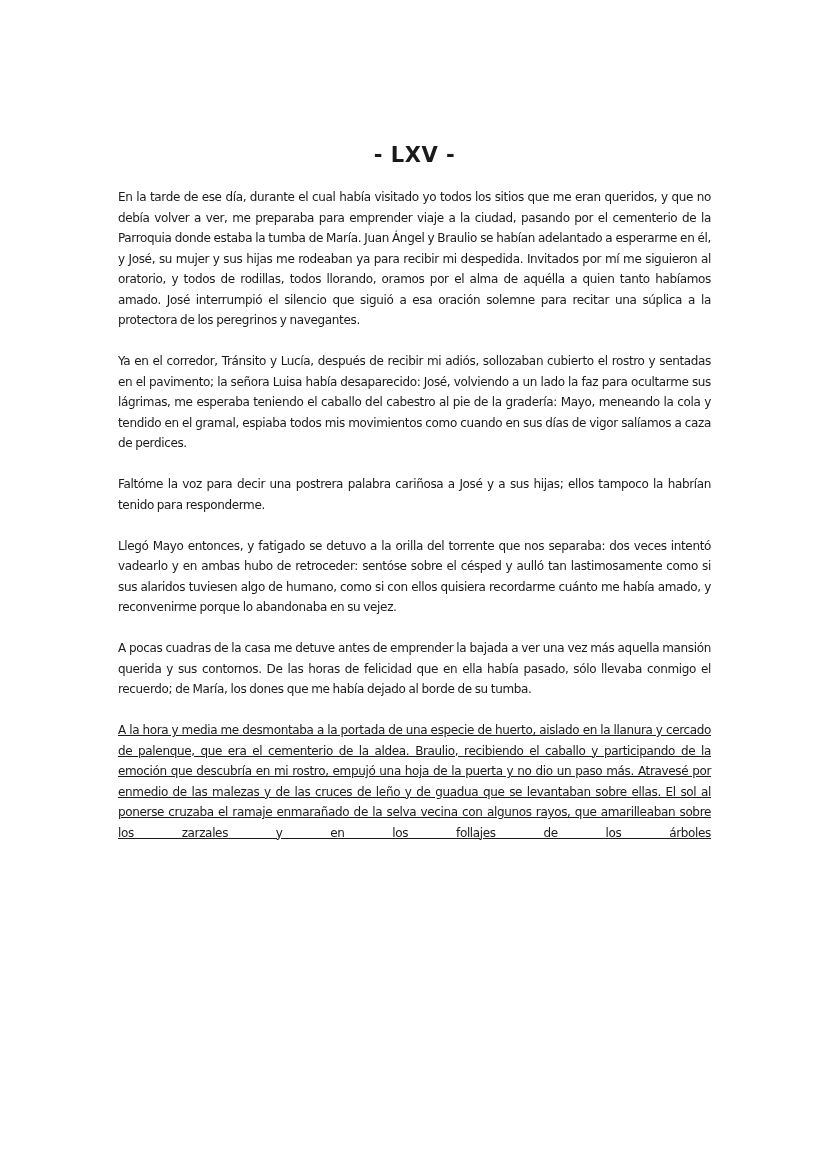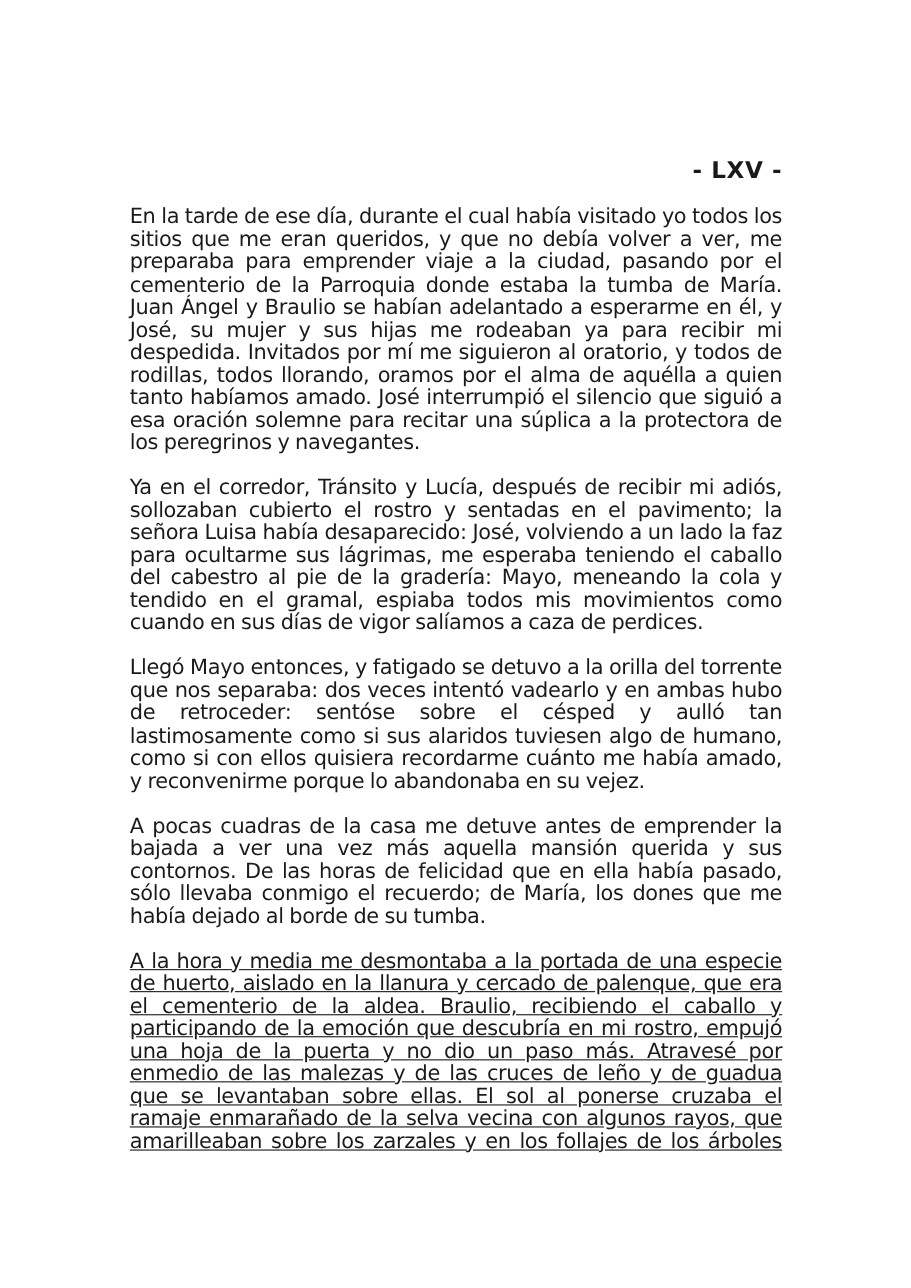--- a/index.html
+++ b/index.html
@@ -3,33 +3,34 @@
 <meta charset="utf-8">
 <style>
   html, body { margin: 0; padding: 0; background: #ffffff; }
   body { width: 828px; height: 1171px; position: relative; overflow: hidden; }
   .page {
     position: absolute; left: 118px; top: 138px; width: 593px;
     color: #1a1a1a;
     font-family: "DejaVu Sans", sans-serif;
   }
   .title {
-    text-align: right; font-weight: bold; font-size: 21px;
+    text-align: center; font-weight: bold; font-size: 21px;
     line-height: 34px; height: 34px; margin: 0 0 15px 0;
     letter-spacing: 0.5px;
   }
   .para {
-    font-size: 19px; line-height: 20.5px; text-align: justify;
+    font-size: 12px; line-height: 20.5px; text-align: justify;
     margin: 0 0 20.5px 0; letter-spacing: -0.35px; word-spacing: -0.5px;
   }
   .para.last { margin-bottom: 0; text-align-last: justify; text-decoration: underline; }
 </style>
 </head>
 <body>
 
 <div class="page">
   <h1 class="title">- LXV -</h1>
   <p class="para">En la tarde de ese día, durante el cual había visitado yo todos los sitios que me eran queridos, y que no debía volver a ver, me preparaba para emprender viaje a la ciudad, pasando por el cementerio de la Parroquia donde estaba la tumba de María. Juan Ángel y Braulio se habían adelantado a esperarme en él, y José, su mujer y sus hijas me rodeaban ya para recibir mi despedida. Invitados por mí me siguieron al oratorio, y todos de rodillas, todos llorando, oramos por el alma de aquélla a quien tanto habíamos amado. José interrumpió el silencio que siguió a esa oración solemne para recitar una súplica a la protectora de los peregrinos y navegantes.</p>
   <p class="para">Ya en el corredor, Tránsito y Lucía, después de recibir mi adiós, sollozaban cubierto el rostro y sentadas en el pavimento; la señora Luisa había desaparecido: José, volviendo a un lado la faz para ocultarme sus lágrimas, me esperaba teniendo el caballo del cabestro al pie de la gradería: Mayo, meneando la cola y tendido en el gramal, espiaba todos mis movimientos como cuando en sus días de vigor salíamos a caza de perdices.</p>
+  <p class="para">Faltóme la voz para decir una postrera palabra cariñosa a José y a sus hijas; ellos tampoco la habrían tenido para responderme.</p>
   <p class="para">Llegó Mayo entonces, y fatigado se detuvo a la orilla del torrente que nos separaba: dos veces intentó vadearlo y en ambas hubo de retroceder: sentóse sobre el césped y aulló tan lastimosamente como si sus alaridos tuviesen algo de humano, como si con ellos quisiera recordarme cuánto me había amado, y reconvenirme porque lo abandonaba en su vejez.</p>
   <p class="para">A pocas cuadras de la casa me detuve antes de emprender la bajada a ver una vez más aquella mansión querida y sus contornos. De las horas de felicidad que en ella había pasado, sólo llevaba conmigo el recuerdo; de María, los dones que me había dejado al borde de su tumba.</p>
   <p class="para last">A la hora y media me desmontaba a la portada de una especie de huerto, aislado en la llanura y cercado de palenque, que era el cementerio de la aldea. Braulio, recibiendo el caballo y participando de la emoción que descubría en mi rostro, empujó una hoja de la puerta y no dio un paso más. Atravesé por enmedio de las malezas y de las cruces de leño y de guadua que se levantaban sobre ellas. El sol al ponerse cruzaba el ramaje enmarañado de la selva vecina con algunos rayos, que amarilleaban sobre los zarzales y en los follajes de los árboles</p>
 </div>
 
 </body></html>

